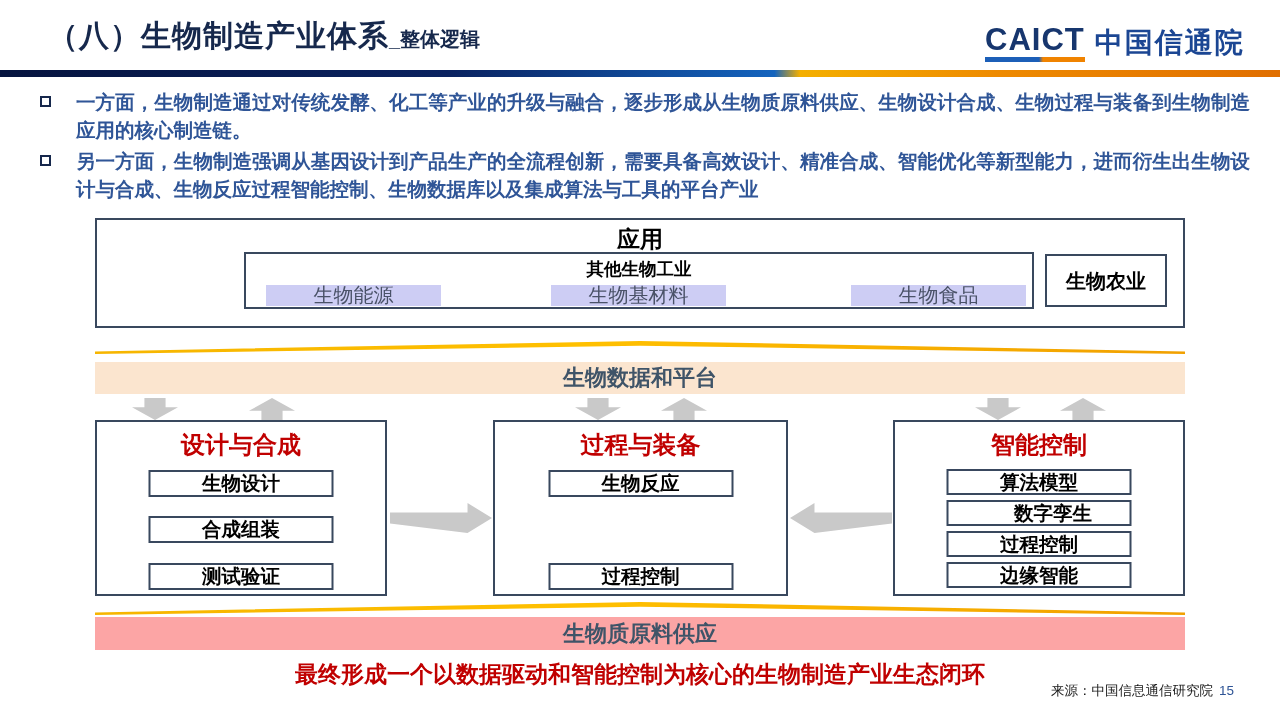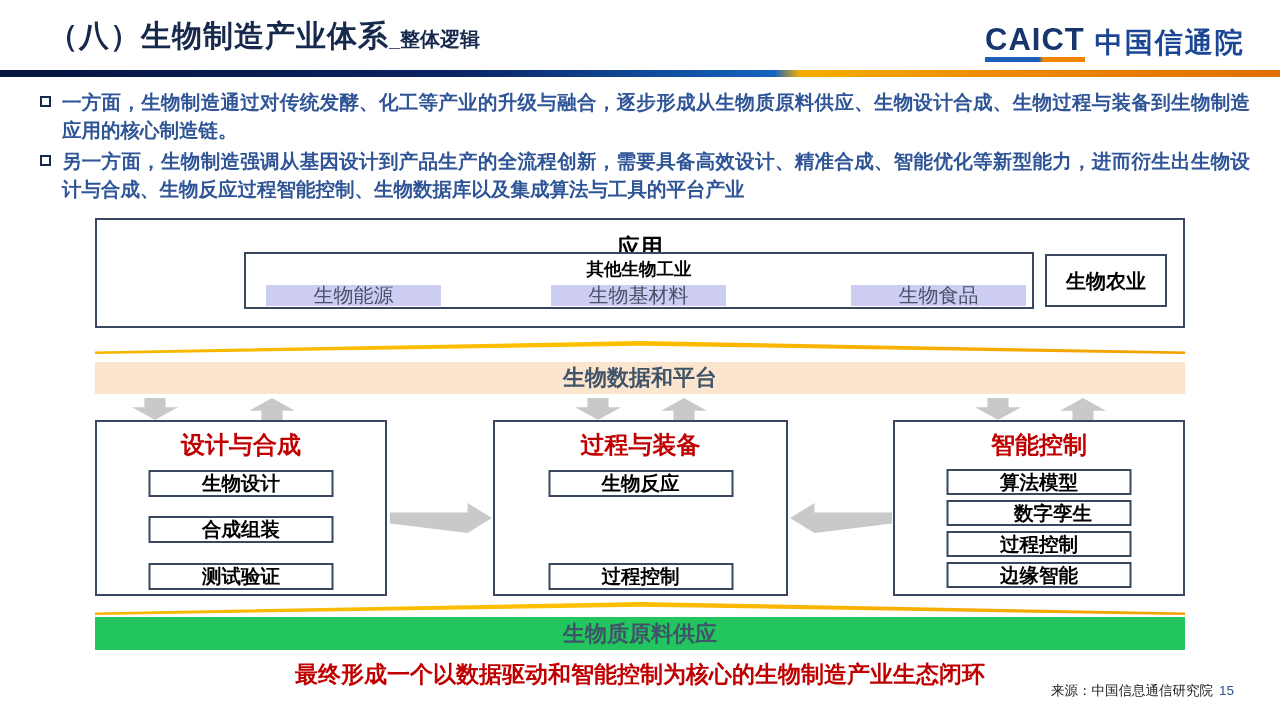--- a/index.html
+++ b/index.html
@@ -28,37 +28,37 @@
   }
   .logo-name { color: #1B4693; font-weight: bold; font-size: 28px; letter-spacing: 2px; }
   .header-rule {
     position: absolute; left: 0; top: 70px; width: 1280px; height: 7px;
     background: linear-gradient(90deg, #06143F 0%, #0A2260 35%, #1464BE 60.5%,
       #F4AF00 62.5%, #EE8A00 78%, #E06E00 100%);
   }
 
   
   .bullets { position: absolute; left: 40px; top: 88px; width: 1210px; }
-  .bullet { display: flex; gap: 11px; margin-bottom: 3px; }
+  .bullet { display: flex; gap: 25px; margin-bottom: 3px; }
   .bullet-square {
     flex: 0 0 auto; width: 11px; height: 11px; margin-top: 8px;
     border: 2px solid #16284C; background: #fff;
   }
   .bullet-text {
     color: #2F5597; font-weight: bold; font-size: 19.5px; line-height: 28px;
     text-align: justify;
   }
 
   
   .dbox { position: absolute; background: #fff; border: 2px solid #39485E; }
   .bold-black { color: #000; font-weight: bold; }
 
   
   .app-box { left: 95px; top: 218px; width: 1090px; height: 110px; }
-  .app-title { text-align: center; font-size: 23px; padding-top: 12px; }
+  .app-title { text-align: center; font-size: 23px; padding-top: 4px; }
   .app-sub { position: absolute; text-align: center; }
   .app-left  { left: 13px;  top: 34px; width: 123px; height: 53px; line-height: 50px; font-size: 20px; }
   .app-center{ left: 147px; top: 32px; width: 790px; height: 57px; }
   .app-right { left: 948px; top: 34px; width: 122px; height: 53px; line-height: 50px; font-size: 20px; }
   .app-center-title { text-align: center; font-size: 17.5px; padding-top: 3px; }
   .strip {
     position: absolute; top: 31px; height: 21px; width: 175px;
     background: #CDCDF4; color: #4A5268; font-size: 20px; line-height: 21px;
     text-align: center;
   }
@@ -72,21 +72,21 @@
   }
   .gold-top { top: 341px; }
   .gold-bottom { top: 602px; }
 
   
   .band {
     position: absolute; left: 95px; width: 1090px; text-align: center;
     font-weight: bold; color: #3F5468;
   }
   .band-platform { top: 362px; height: 32px; line-height: 32px; font-size: 22px; background: #FBE5CF; }
-  .band-supply   { top: 617px; height: 33px; line-height: 33px; font-size: 22px; background: #22c55e; }
+  .band-supply   { top: 617px; height: 33px; line-height: 33px; font-size: 22px; background: #fca5a5; }
 
   
   .varrow { position: absolute; top: 398px; width: 46px; height: 22px; background: #C9C9C9; }
   .arrow-down { clip-path: polygon(27% 0, 73% 0, 73% 42%, 100% 42%, 50% 100%, 0 42%, 27% 42%); }
   .arrow-up   { clip-path: polygon(50% 0, 100% 58%, 73% 58%, 73% 100%, 27% 100%, 27% 58%, 0 58%); }
 
   
   .col-title { text-align: center; color: #C00000; font-weight: bold; font-size: 24px; padding-top: 7px; }
   .col-item {
     position: absolute; left: 50%; transform: translateX(-50%);

